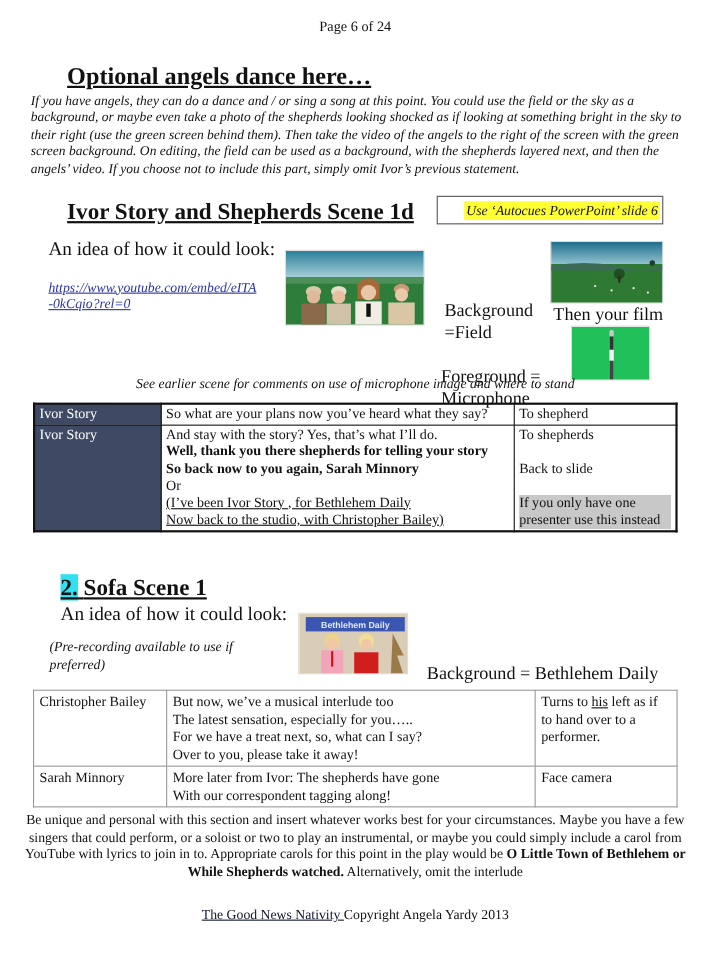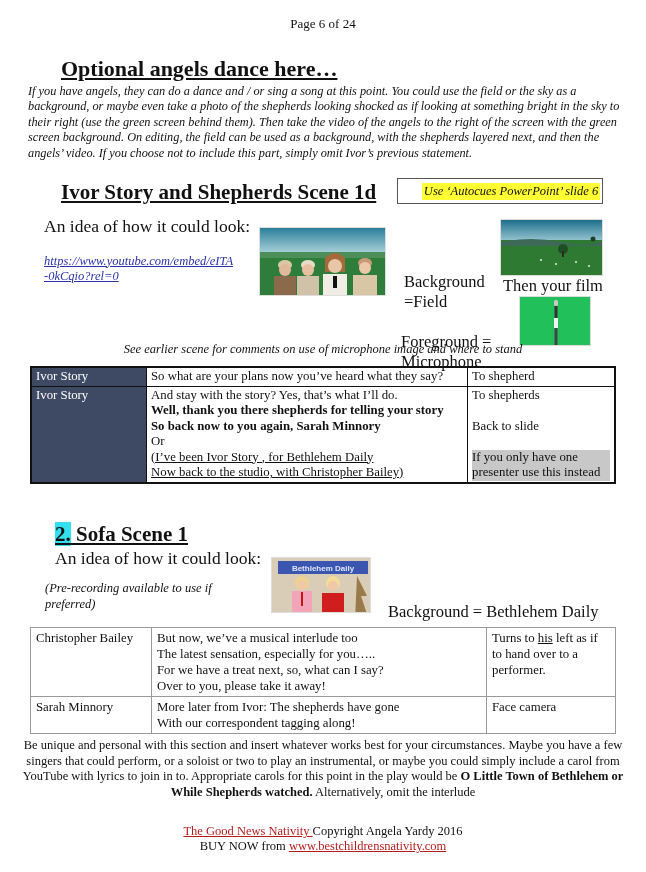--- a/index.html
+++ b/index.html
@@ -22,21 +22,21 @@
   .t1 td { border: 1px solid #111; padding: 1px 4px; vertical-align: top; line-height: 15.5px; }
   .t1 td.role { color: #fff; width: 106px; margin-left: 35px; }
   .navy { background: #3e4a63; }
   .purple { background: #8b2f78; }
   .t1 td.dir { width: 138px; margin-left: 18px; }
   .grey-hl { background: #c8c8c8; }
   .t2 { top: 627px; left: 30px; width: 586px; font-size: 12.8px; border: 1px solid #999; }
   .t2 td { border: 1px solid #999; padding: 2px 5px 2px 5px; vertical-align: top; line-height: 16px; }
   .closing { top: 738px; left: 20px; width: 606px; text-align: center; font-size: 12.5px; line-height: 15.5px; }
   .footer { top: 824px; left: 0; width: 646px; text-align: center; font-size: 12.5px; line-height: 15px; }
-  .footer a { color: #b91c1c; text-decoration: underline; }
+  .footer a { color: #0f172a; text-decoration: underline; }
   .num-hl { background: #33e0f0; }
 </style>
 </head>
 <body>
 
 <div class="abs page-num">Page 6 of 24</div>
 
 <div class="abs h1" style="top:56px; left:61px;">Optional angels dance here…</div>
 <div class="abs intro">If you have angels, they can do a dance and / or sing a song at this point.  You could use the field or the sky as a background, or maybe even take a photo of the shepherds looking shocked as if looking at something bright in the sky to their right (use the green screen behind them).  Then take the video of the angels to the right of the screen with the green screen background.  On editing, the field can be used as a background, with the shepherds layered next, and then the angels’ video.  If you choose not to include this part, simply omit Ivor’s previous statement.</div>
 
@@ -192,15 +192,14 @@
       <div>With our correspondent tagging along!</div>
     </td>
     <td style="width:118px;">Face camera</td>
   </tr>
 </tbody>
   </table>
 
 <div class="abs closing"><span>Be unique and personal with this section and insert whatever works best for your circumstances. Maybe you have a few singers that could perform, or a soloist or two to play an instrumental, or maybe you could simply include a carol from YouTube with lyrics to join in to.  Appropriate carols for this point in the play would be </span><b>O Little Town of Bethlehem or While Shepherds watched.</b><span>  Alternatively, omit the interlude</span></div>
 
 <div class="abs footer">
-  <div><a>The Good News Nativity </a><span> Copyright Angela Yardy 2016</span></div>
-  <div><span>BUY NOW from </span><a>www.bestchildrensnativity.com</a></div>
+  <div><a>The Good News Nativity </a><span> Copyright Angela Yardy 2013</span></div>
 </div>
 
 </body></html>

